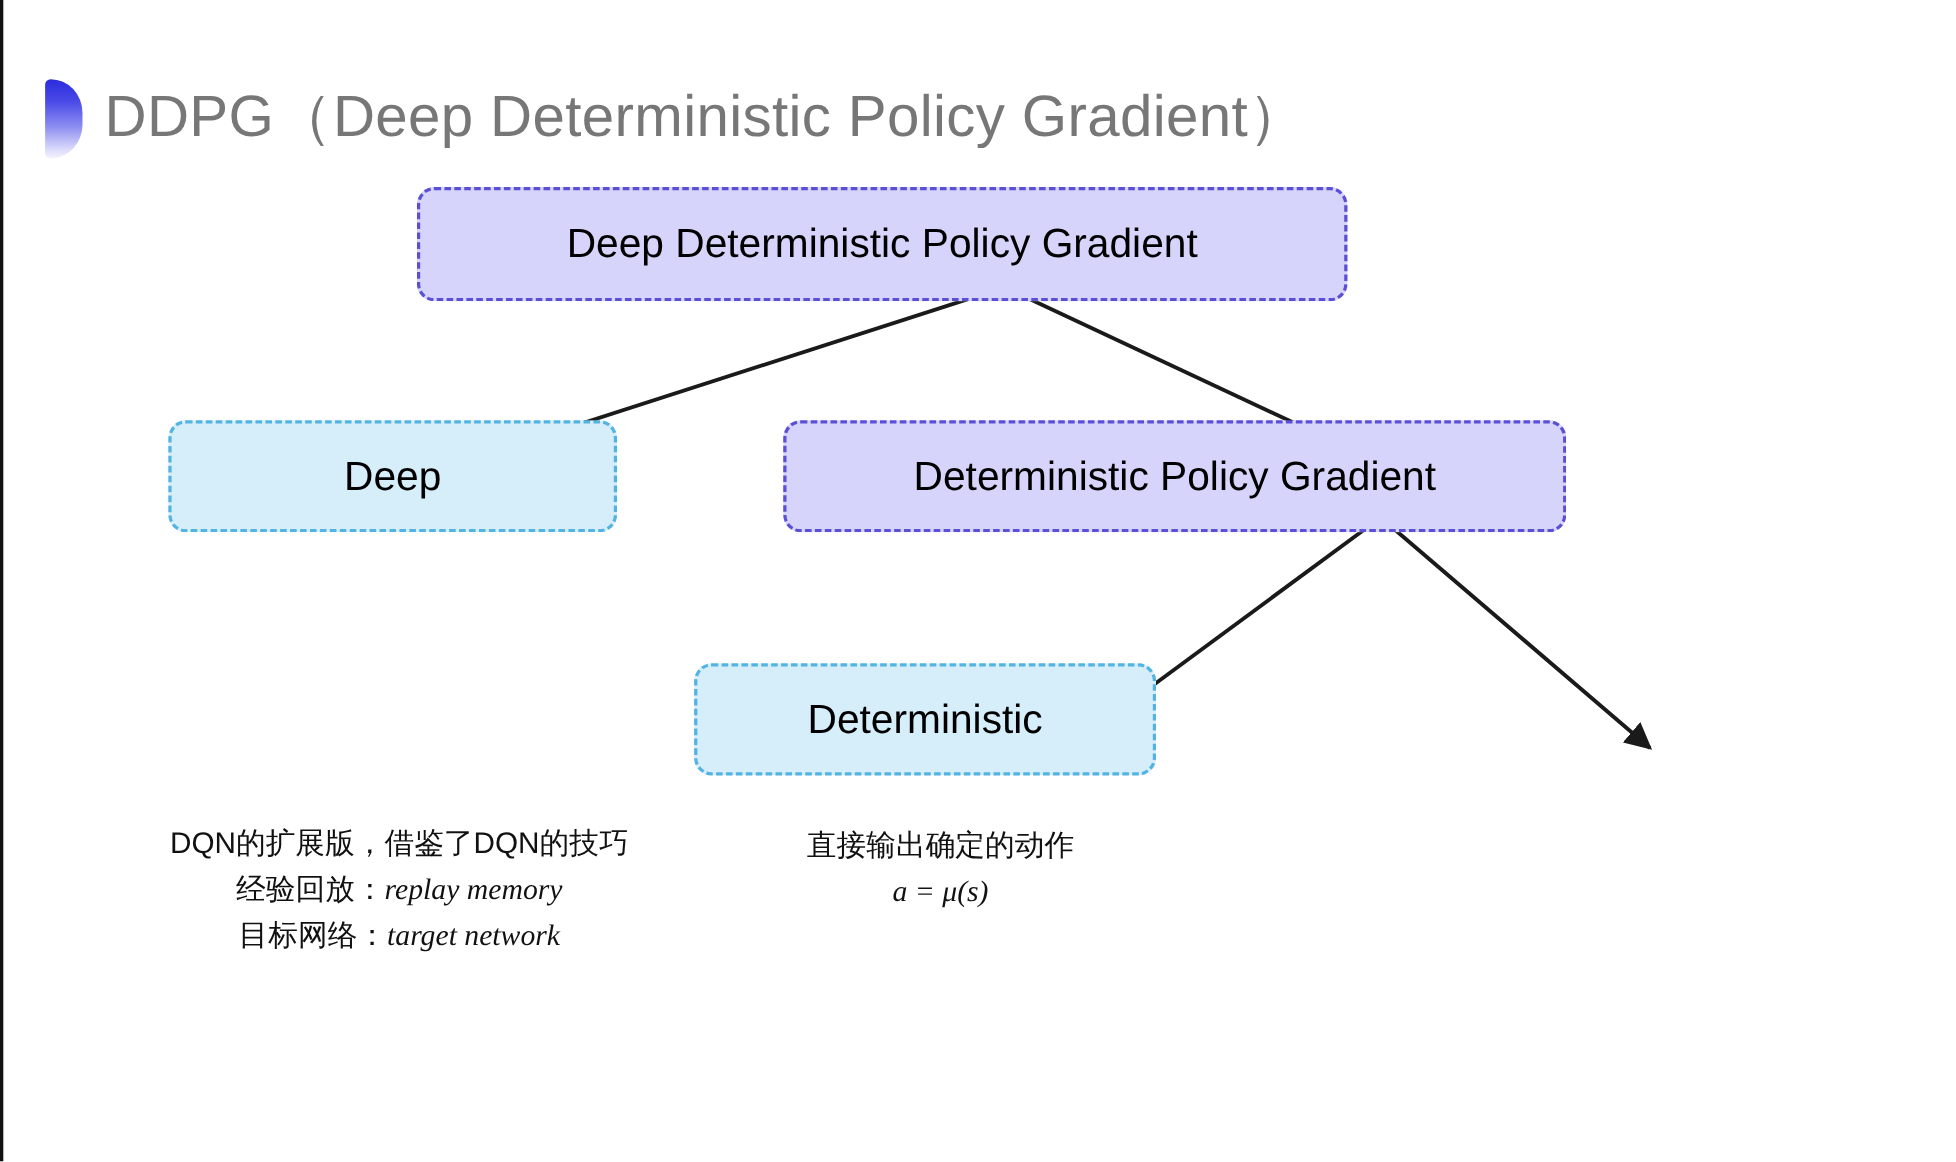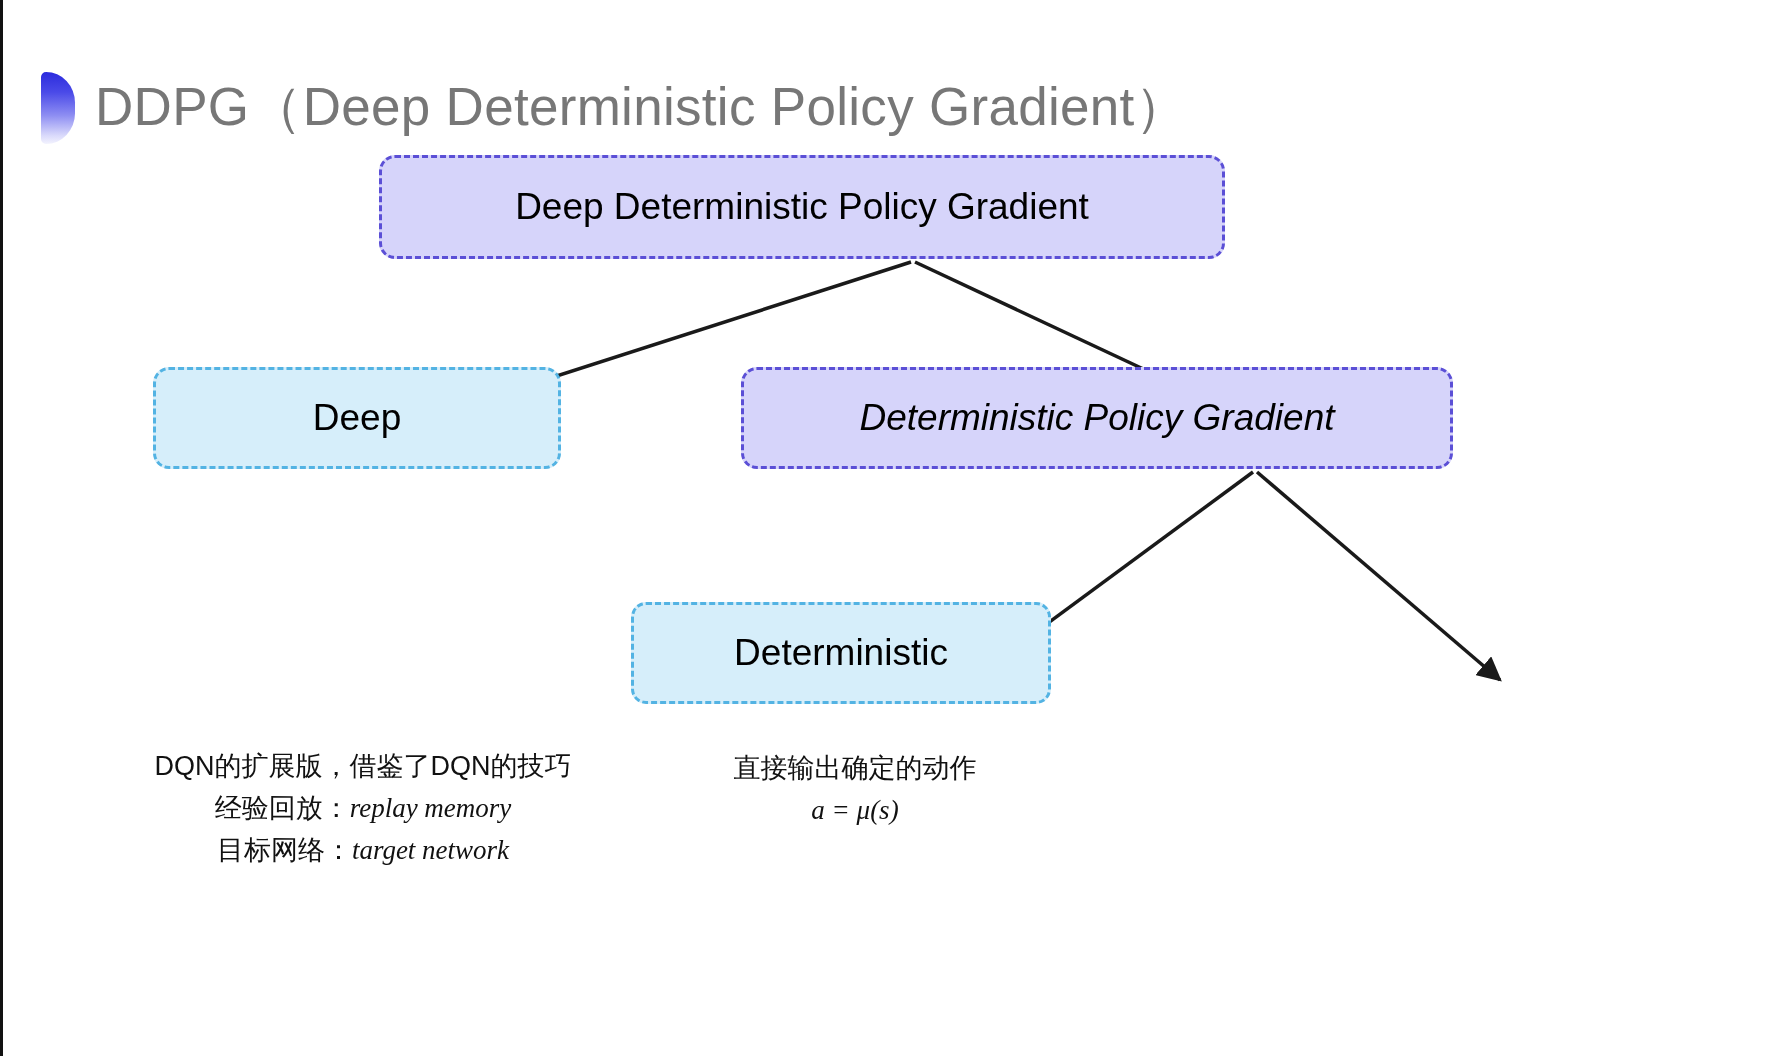--- a/index.html
+++ b/index.html
@@ -46,34 +46,35 @@
   
   .node {
     position: absolute;
     box-sizing: border-box;
     display: flex;
     align-items: center;
     justify-content: center;
     border-radius: 16px;
     color: #000000;
     text-align: center;
+    margin-top: 15px;
   }
   .node-purple {
     background: #d6d4fa;
     border: 3px dashed #5b4fd6;
   }
   .node-blue {
     background: #d6eefa;
     border: 3px dashed #53b3e3;
   }
 
   #node-root  { left: 376px; top: 155px;  width: 846px; height: 104px; font-size: 37px; }
   #node-deep  { left: 150px; top: 367px;  width: 408px; height: 102px; font-size: 37px; }
-  #node-dpg   { left: 738px; top: 367px;  width: 712px; height: 102px; font-size: 37px; font-style: italic; }
-  #node-det   { left: 628px; top: 602px;  width: 420px; height: 102px; font-size: 37px; border-radius: 15px; }
+  #node-dpg   { left: 709px; top: 367px;  width: 712px; height: 102px; font-size: 37px; }
+  #node-det   { left: 628px; top: 588px;  width: 420px; height: 102px; font-size: 37px; }
   #node-pg    { left: 1110px;top: 602px;  width: 410px; height: 102px; font-size: 37px; }
 
   
   #connectors {
     position: absolute;
     left: 0; top: 0;
     width: 1778px;
     height: 1056px;
     pointer-events: none;
   }

